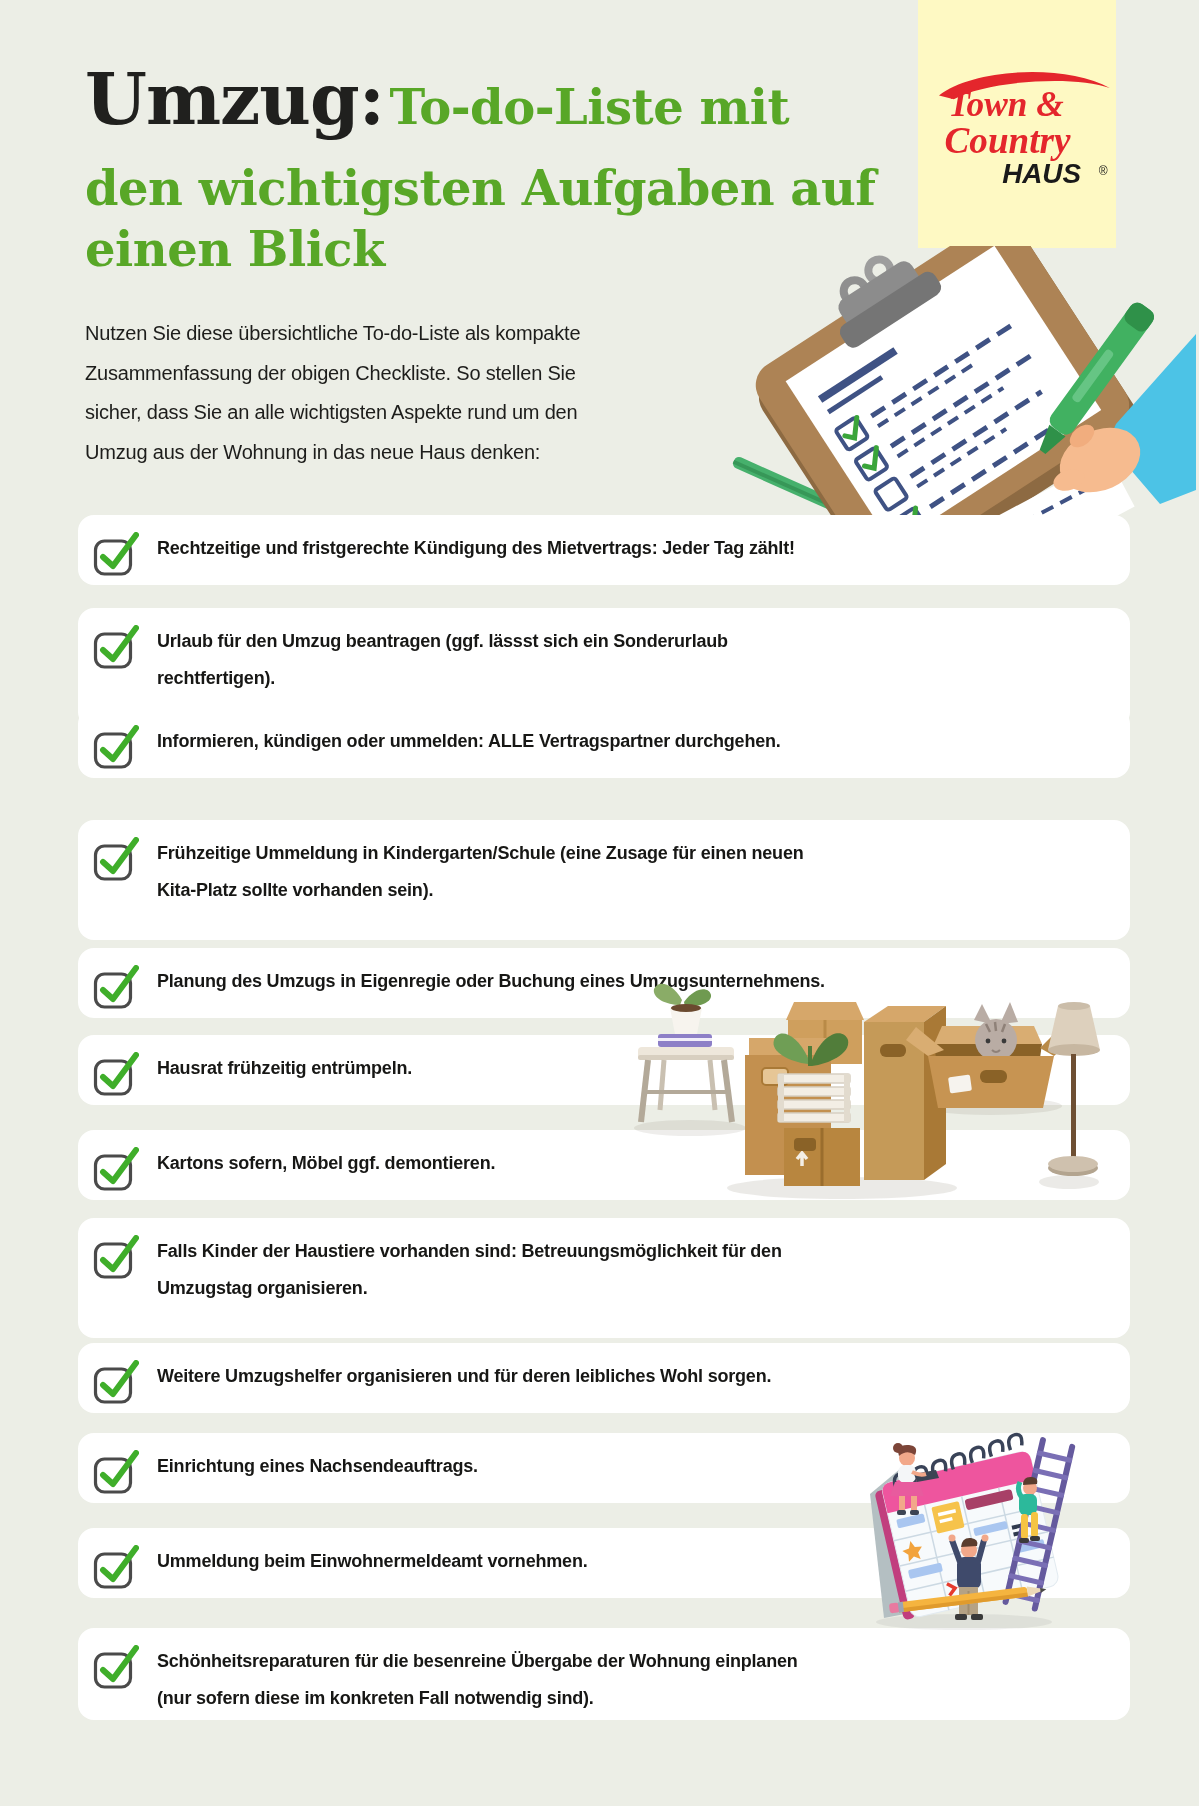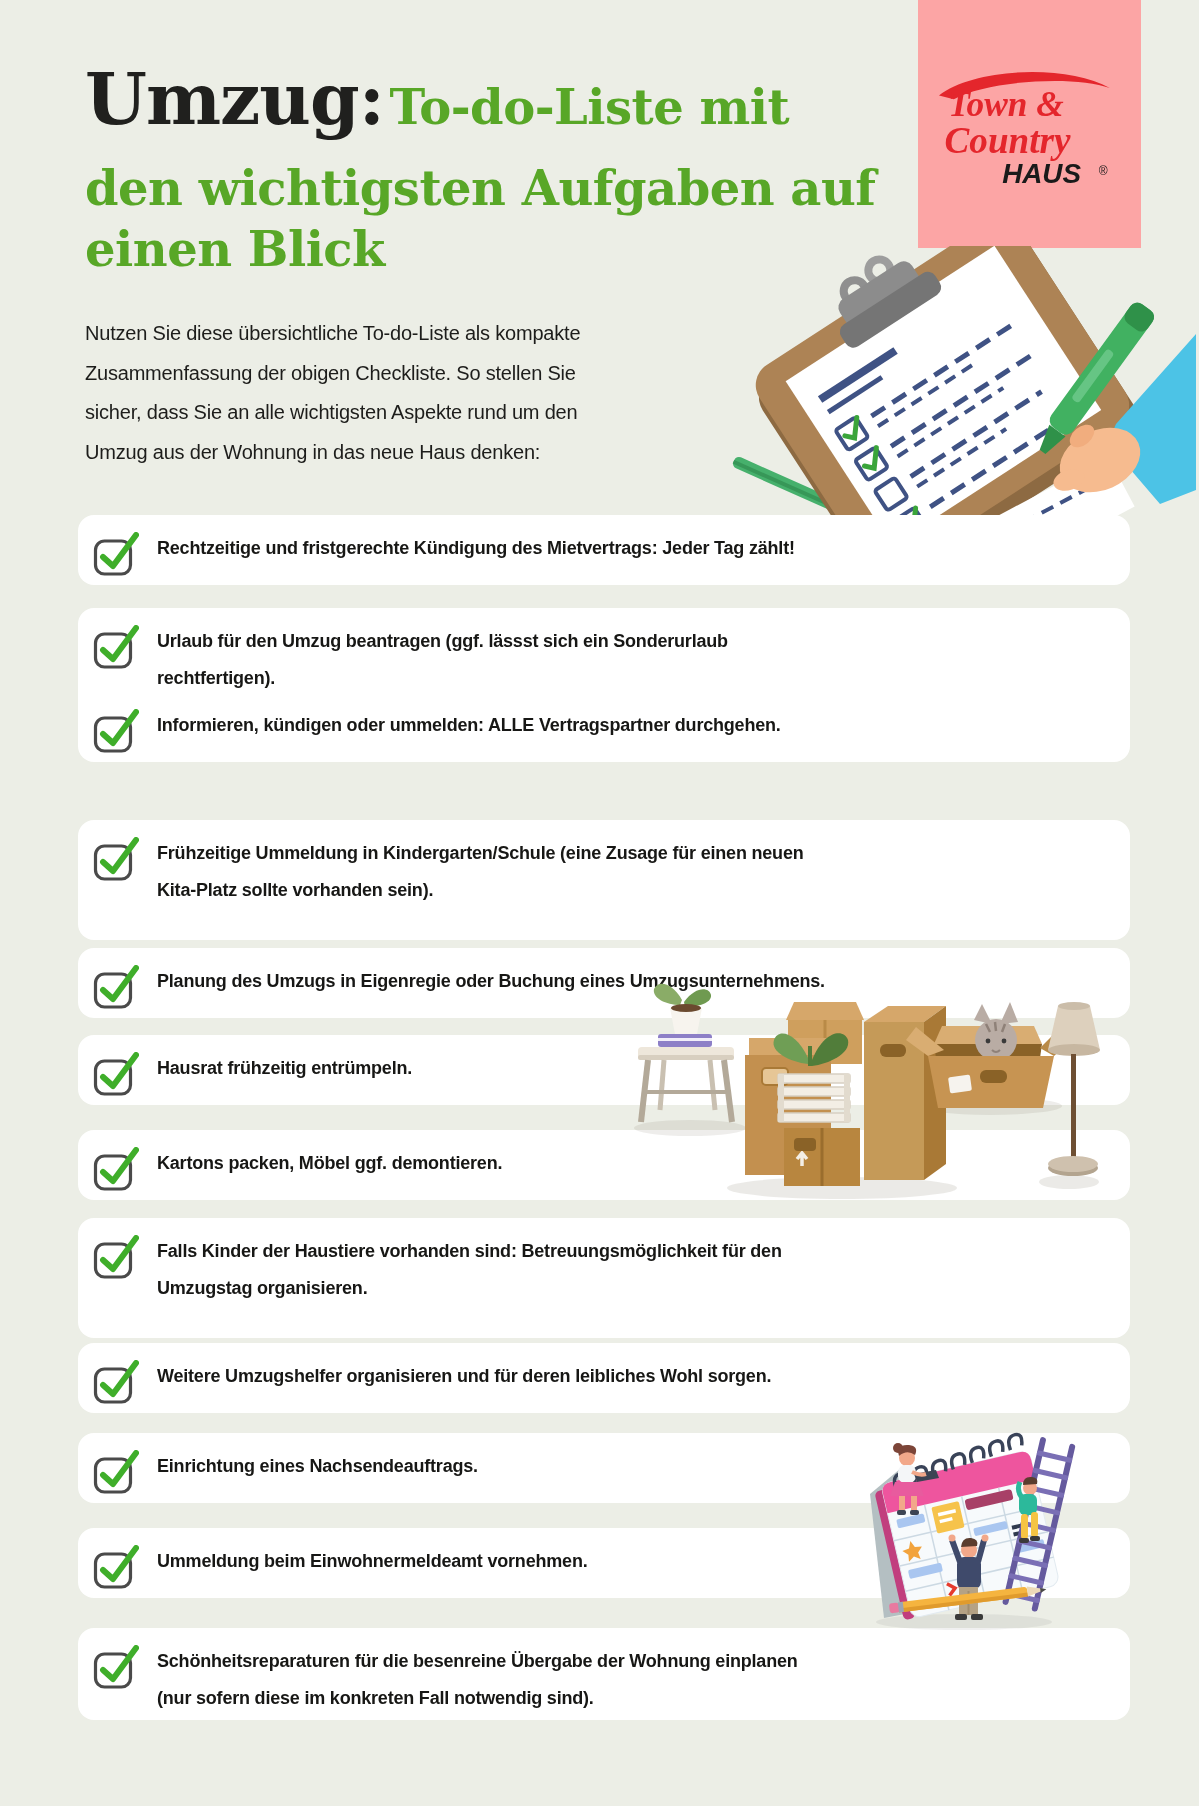--- a/index.html
+++ b/index.html
@@ -1,20 +1,20 @@
 <!DOCTYPE html>
 <html lang="de" style="--bg: #eceee6; --green: #58a727; --check-green: #3fae2a; --checkbox-border: #4a4a4a; --card-bg: #ffffff; --logo-red: #e4262c; --text-dark: #1d1d1b;"><head>
 <meta charset="utf-8">
 <style>
   html,body{margin:0;padding:0;background:#d8dad2;}
   #stage{position:relative;width:1199px;height:1806px;overflow:hidden;
          background:var(--bg,#eceee6);font-family:"Liberation Sans",sans-serif;}
 
   
-  .logo-box{position:absolute;left:918px;top:0;width:223px;height:248px;background:#fca5a5;text-decoration:underline;}
+  .logo-box{position:absolute;left:918px;top:0;width:198px;height:248px;background:#fef9c3;text-decoration:underline;}
   .logo-box svg{position:absolute;left:8px;top:62px;}
 
   .title{position:absolute;left:85px;top:60px;width:760px;
          font-family:"DejaVu Serif","Liberation Serif",serif;font-weight:700;}
   .t-line1{line-height:78px;white-space:nowrap;}
   .t-black{font-size:71px;color:#20201e;letter-spacing:-1px;}
   .t-green{color:var(--green,#58a727);}
   .t-sm{font-size:48px;letter-spacing:-0.5px;}
   .t-line{line-height:61px;white-space:nowrap;}
 
@@ -27,21 +27,21 @@
         padding:14px 18px 0 15px;box-sizing:border-box;z-index:1;}
   .h1{height:70px}
   .h2{height:120px}
   .cbx{flex:0 0 46px;width:46px;height:44px;margin:3px 18px 0 0;}
   .cbx .cbox{fill:#fff;stroke:var(--checkbox-border,#4a4a4a);stroke-width:3.2;}
   .cbx .chk{fill:none;stroke:var(--check-green,#3fae2a);stroke-width:6;
             stroke-linecap:round;stroke-linejoin:round;}
   .card-text{font-weight:700;font-size:18px;line-height:37px;letter-spacing:-0.2px;
              color:#171715;white-space:pre-line;margin-top:1px;}
 
-  .c1{top:515px}.c2{top:608px}.c3{top:692px}.c4{top:820px}.c5{top:948px}
+  .c1{top:515px}.c2{top:608px}.c3{top:708px}.c4{top:820px}.c5{top:948px}
   .c6{top:1035px}.c7{top:1130px}.c8{top:1218px}.c9{top:1343px}
   .c10{top:1433px}.c11{top:1528px}.c12{top:1628px;height:92px}
 
   
   .illu{position:absolute;pointer-events:none;}
   .illu-clipboard{left:688px;top:246px;z-index:0;}
   .illu-boxes{left:612px;top:980px;z-index:2;}
   .illu-calendar{left:852px;top:1428px;z-index:2;}
   .logo-red{fill:var(--logo-red,#e4262c);}
 </style>
@@ -176,21 +176,21 @@
         <rect class="cbox" x="2.5" y="9" width="35" height="33" rx="9"></rect>
         <path class="chk" d="M10 25 L20 34 L43 3"></path>
       </svg>
     <span class="card-text">Hausrat frühzeitig entrümpeln.</span>
   </div>
   <div class="card c7 h1">
     <svg class="cbx" viewBox="0 0 46 44">
         <rect class="cbox" x="2.5" y="9" width="35" height="33" rx="9"></rect>
         <path class="chk" d="M10 25 L20 34 L43 3"></path>
       </svg>
-    <span class="card-text">Kartons packen, Möbel ggf. demontieren.</span>
+    <span class="card-text">Kartons sofern, Möbel ggf. demontieren.</span>
   </div>
   <div class="card c8 h2">
     <svg class="cbx" viewBox="0 0 46 44">
         <rect class="cbox" x="2.5" y="9" width="35" height="33" rx="9"></rect>
         <path class="chk" d="M10 25 L20 34 L43 3"></path>
       </svg>
     <span class="card-text">Falls Kinder der Haustiere vorhanden sind: Betreuungsmöglichkeit für den
 Umzugstag organisieren.</span>
   </div>
   <div class="card c9 h1">

